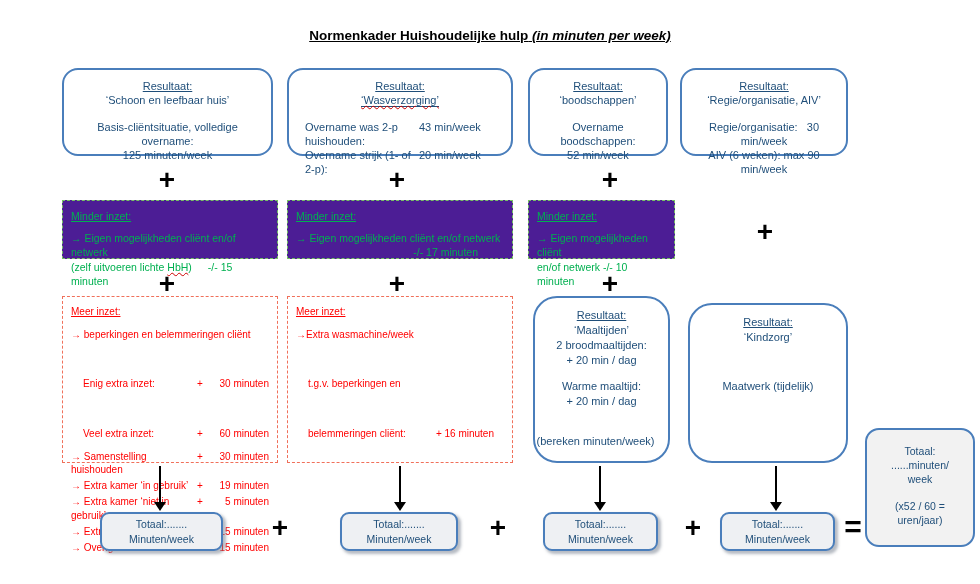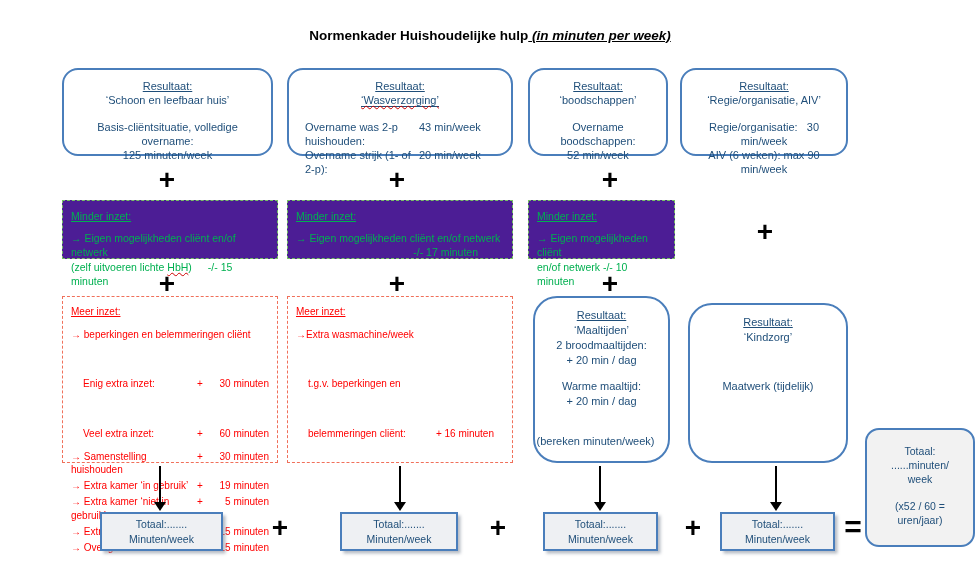--- a/index.html
+++ b/index.html
@@ -3,21 +3,21 @@
 <meta charset="utf-8">
 <style>
   html,body{margin:0;padding:0;background:#fff;}
   .canvas{
     position:relative;width:980px;height:584px;background:#fff;overflow:hidden;
     font-family:"Liberation Sans", sans-serif;color:#1F4E79;
   }
   .abs{position:absolute;box-sizing:border-box;}
   
   .title{top:28px;left:0;width:980px;text-align:center;font-size:13.5px;font-weight:bold;color:#000;}
-  .title .t-main{}
+  .title .t-main{text-decoration:underline;}
   .title .t-suffix{text-decoration:underline;font-style:italic;}
   
   .box-blue{
     border:2.5px solid #4A7EBB;border-radius:16px;background:#fff;color:#1F4E79;
     font-size:11px;line-height:1.3;text-align:center;padding:9px 6px;
   }
   .box-blue .hd{text-decoration:underline;}
   .gap8{height:8px;}
   .gap12{height:12px;}
   .squiggle{text-decoration:underline wavy #cc0000;text-decoration-thickness:1px;}
@@ -49,21 +49,21 @@
   }
   
   .op-big{font-size:28px;font-weight:bold;color:#000;text-align:center;line-height:1;}
   .eq-big{font-size:30px;font-weight:bold;color:#000;text-align:center;line-height:1;}
   
   .arrow{width:14px;}
   .arrow .shaft{width:2.5px;height:36px;background:#000;margin:0 auto;}
   .arrow .head{width:0;height:0;border-left:6px solid transparent;border-right:6px solid transparent;border-top:9px solid #000;margin:0 auto;}
   
   .box-total{
-    border:2.5px solid #4A7EBB;border-radius:0;background:#EEF0F3;color:#1F4E79;
+    border:2.5px solid #4A7EBB;border-radius:9px;background:#EEF0F3;color:#1F4E79;
     font-size:10.5px;line-height:1.35;text-align:center;display:flex;flex-direction:column;justify-content:center;
     box-shadow:2.5px 2.5px 3px rgba(110,120,135,.5);
   }
   .box-final{
     border:2.5px solid #4A7EBB;border-radius:14px;background:#F2F2F2;color:#1F4E79;
     font-size:10.5px;line-height:1.35;text-align:center;padding-top:14px;
   }
   .pre{white-space:pre-wrap;}
 </style>
 </head>

